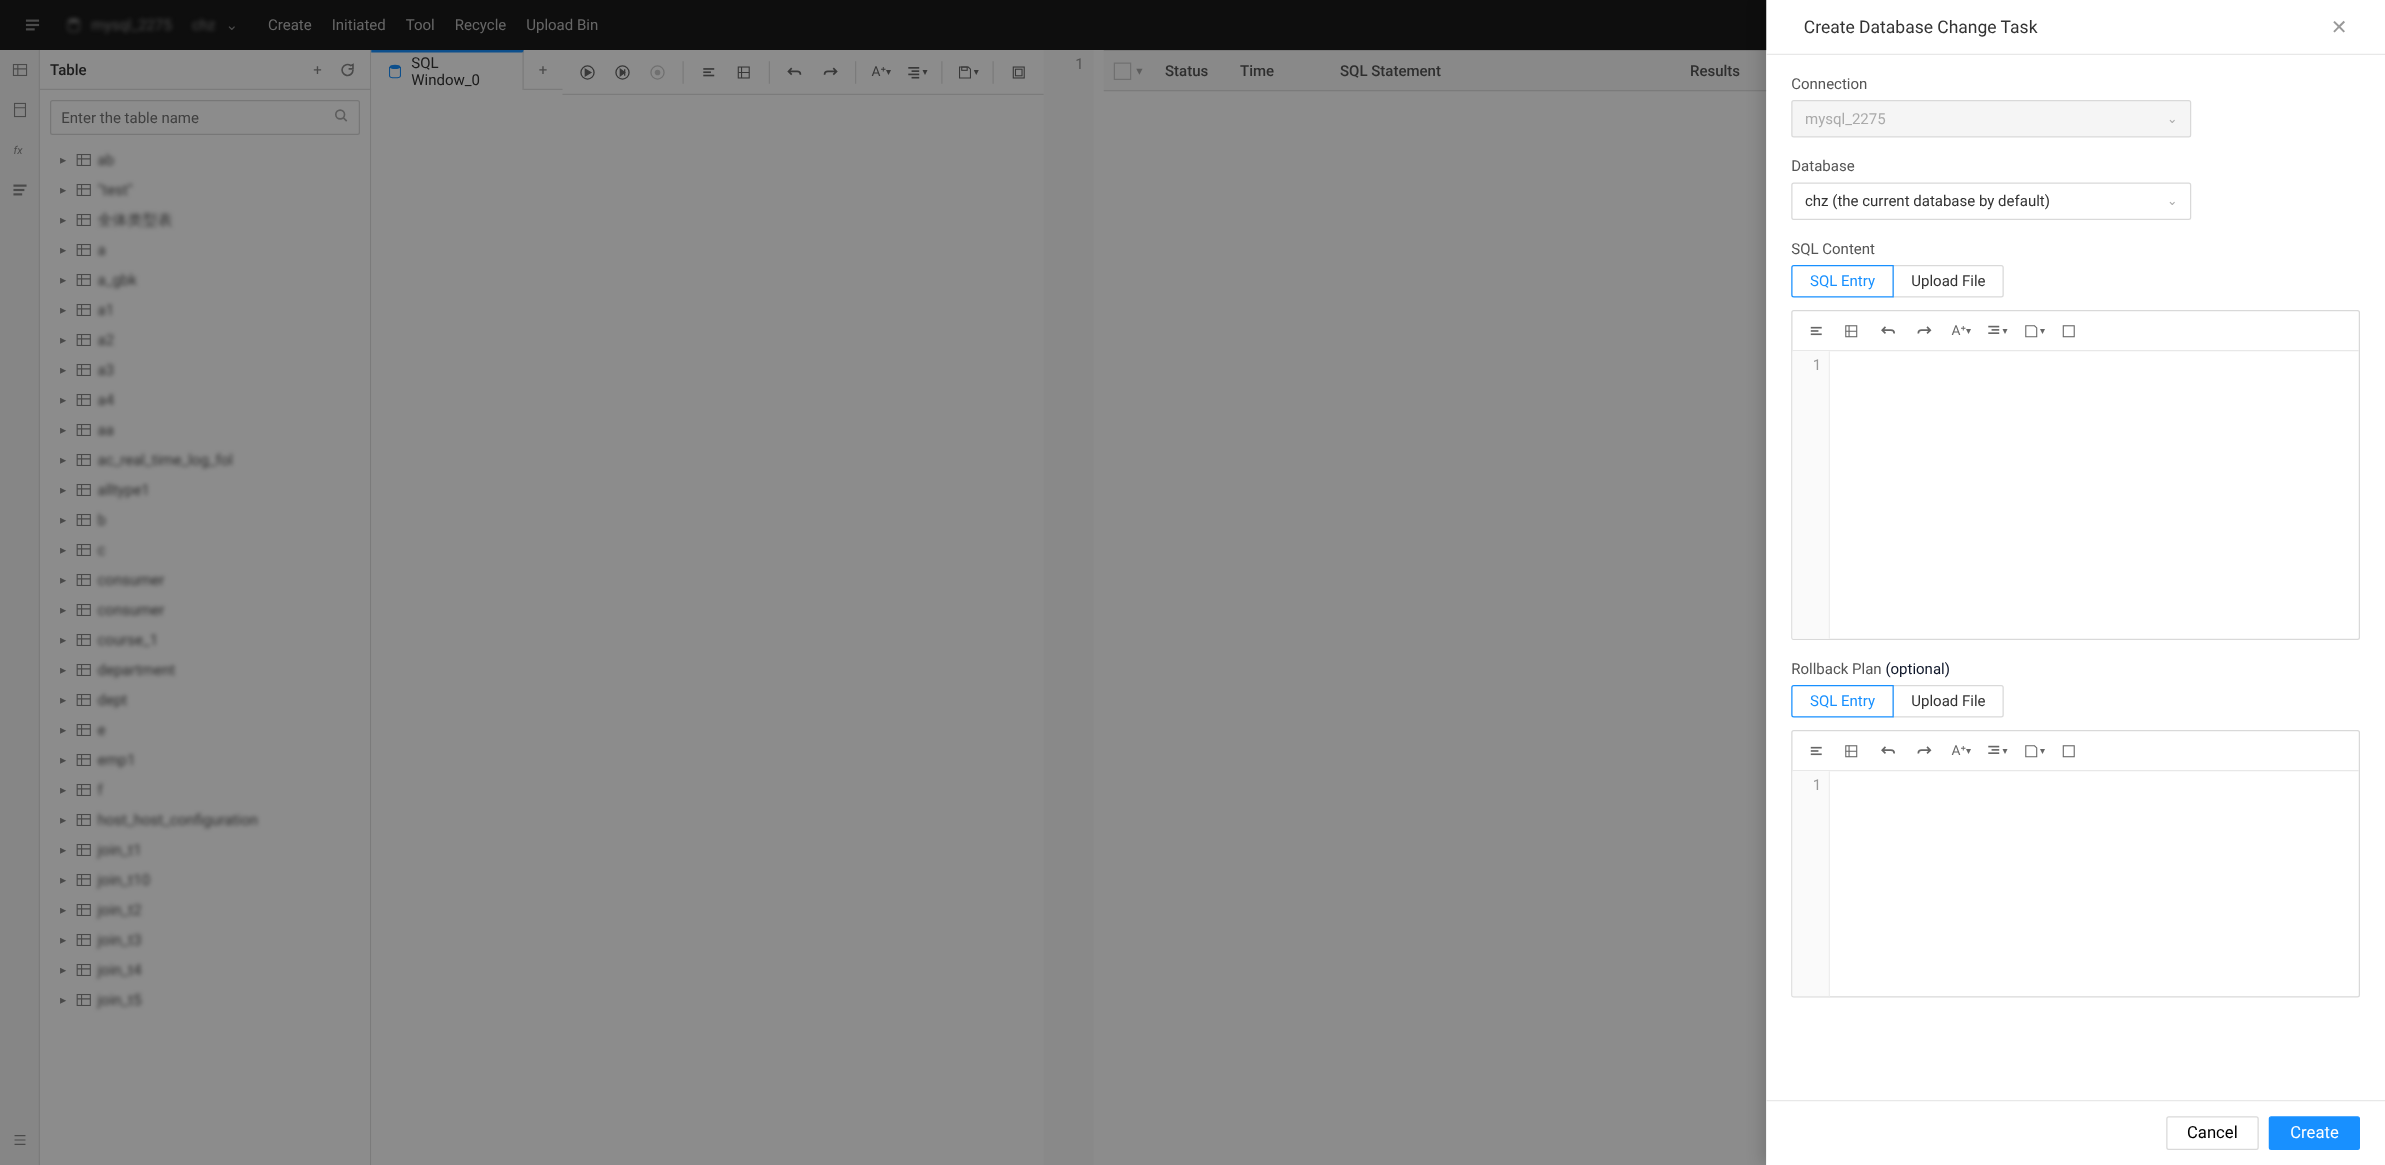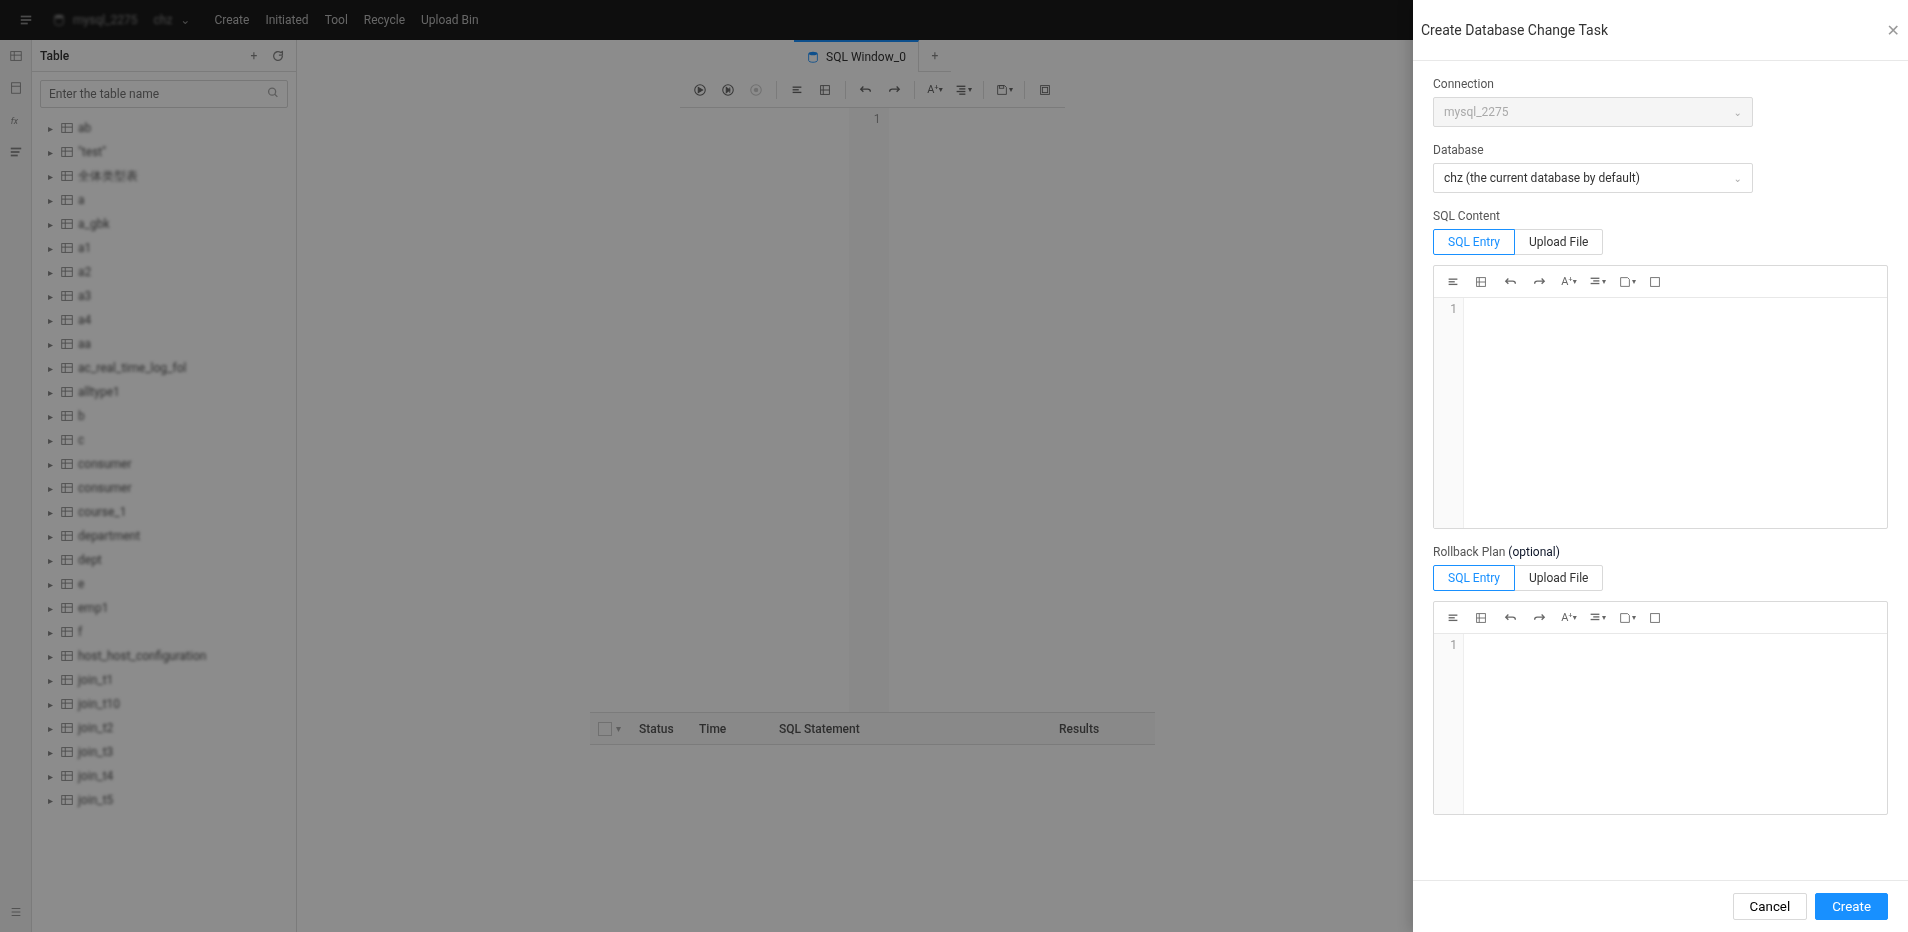--- a/index.html
+++ b/index.html
@@ -28,21 +28,21 @@
 .search-box { margin: 8px; position: relative; }
 .search-box input { width: 100%; height: 28px; border: 1px solid #d9d9d9; border-radius: 2px; padding: 0 28px 0 8px; font-size: 12px; }
 .search-box .search-icon { position: absolute; right: 8px; top: 50%; transform: translateY(-50%); color: #aaa; }
 .tree { flex: 1; overflow-y: auto; padding: 0 4px; }
 .tree-item { display: flex; align-items: center; height: 24px; padding-left: 12px; cursor: pointer; }
 .tree-item .caret { width: 12px; color: #888; font-size: 10px; }
 .tree-item .tbl-icon { width: 14px; height: 14px; margin-right: 4px; color: #888; }
 .tree-item .label { color: #555; filter: blur(1.5px); }
 
 
-.editor-area { flex: 1; display: flex; flex-direction: column; background: #fff; align-items: center; }
+.editor-area { flex: 1; display: flex; flex-direction: row; background: #fff; }
 .tab-bar { height: 32px; display: flex; align-items: center; border-bottom: 1px solid #e0e0e0; }
 .tab { height: 32px; display: flex; align-items: center; padding: 0 12px; border-right: 1px solid #e0e0e0; border-top: 2px solid #1890ff; background: #fff; cursor: pointer; }
 .tab .tab-icon { width: 14px; height: 14px; margin-right: 6px; color: #1890ff; }
 .tab-add { width: 32px; display: flex; align-items: center; justify-content: center; color: #888; cursor: pointer; }
 .editor-toolbar { height: 36px; display: flex; align-items: center; padding: 0 8px; gap: 4px; border-bottom: 1px solid #e0e0e0; }
 .editor-toolbar .tb-icon { width: 24px; height: 24px; display: flex; align-items: center; justify-content: center; color: #666; cursor: pointer; border-radius: 2px; }
 .editor-toolbar .tb-sep { width: 1px; height: 18px; background: #e0e0e0; margin: 0 4px; }
 .editor-content { flex: 1; display: flex; }
 .gutter { width: 40px; background: #fafafa; text-align: right; padding: 4px 8px 0 0; color: #999; font-family: monospace; }
 .code { flex: 1; padding: 4px; font-family: monospace; }
@@ -72,21 +72,21 @@
 .task-table-row { display: flex; height: 36px; align-items: center; border-bottom: 1px solid #f0f0f0; }
 .task-col { padding: 0 8px; overflow: hidden; text-overflow: ellipsis; white-space: nowrap; }
 .task-col .blur { filter: blur(1.5px); }
 .task-footer { margin-top: auto; padding: 12px; color: #666; }
 
 
 .mask { position: absolute; inset: 0; background: rgba(0,0,0,0.45); z-index: 100; }
 
 
 .drawer { position: absolute; right: 0; top: 0; width: 495px; height: 100%; background: #fff; z-index: 200; box-shadow: -4px 0 12px rgba(0,0,0,0.15); display: flex; flex-direction: column; }
-.drawer-header { height: 61px; display: flex; align-items: center; padding: 0 8px; border-bottom: 1px solid #e8e8e8; }
+.drawer-header { height: 44px; display: flex; align-items: center; padding: 0 30px; border-bottom: 1px solid #e8e8e8; }
 .drawer-header .title { flex: 1; font-size: 14px; color: #333; }
 .drawer-header .close { color: #999; cursor: pointer; font-size: 16px; }
 .drawer-body { flex: 1; overflow-y: auto; padding: 16px 20px; }
 .form-item { margin-bottom: 16px; }
 .form-label { display: block; margin-bottom: 6px; color: #555; }
 .form-label .optional { color: #0f172a; }
 .form-select { width: 320px; height: 30px; border: 1px solid #d9d9d9; border-radius: 2px; padding: 0 28px 0 10px; display: flex; align-items: center; position: relative; background: #fff; }
 .form-select.disabled { background: #f5f5f5; color: #aaa; }
 .form-select .sel-caret { position: absolute; right: 10px; color: #aaa; font-size: 10px; }
 .radio-group { display: flex; }

